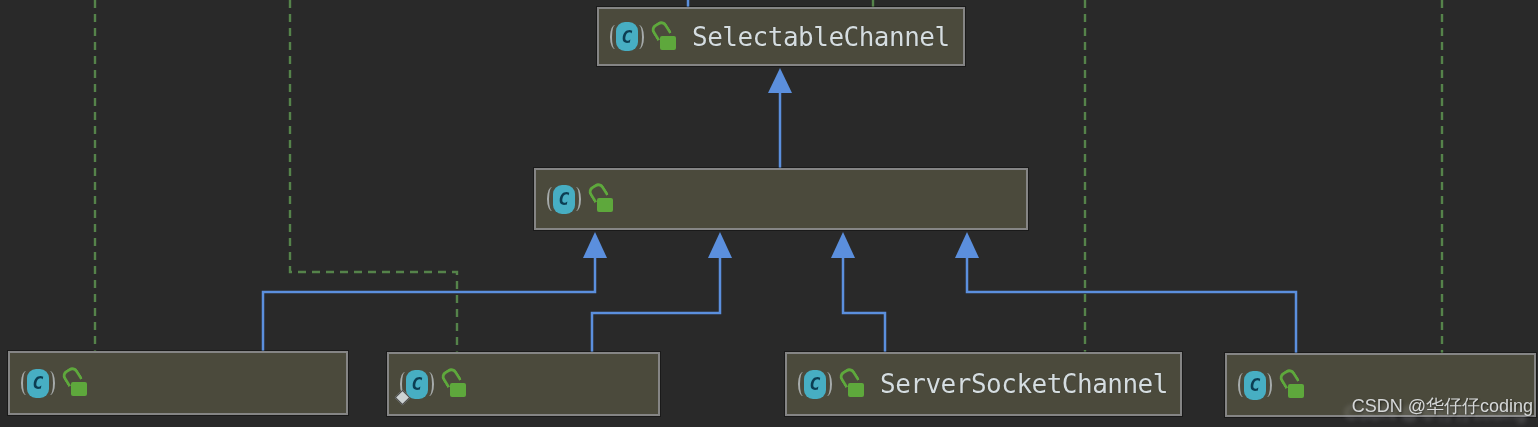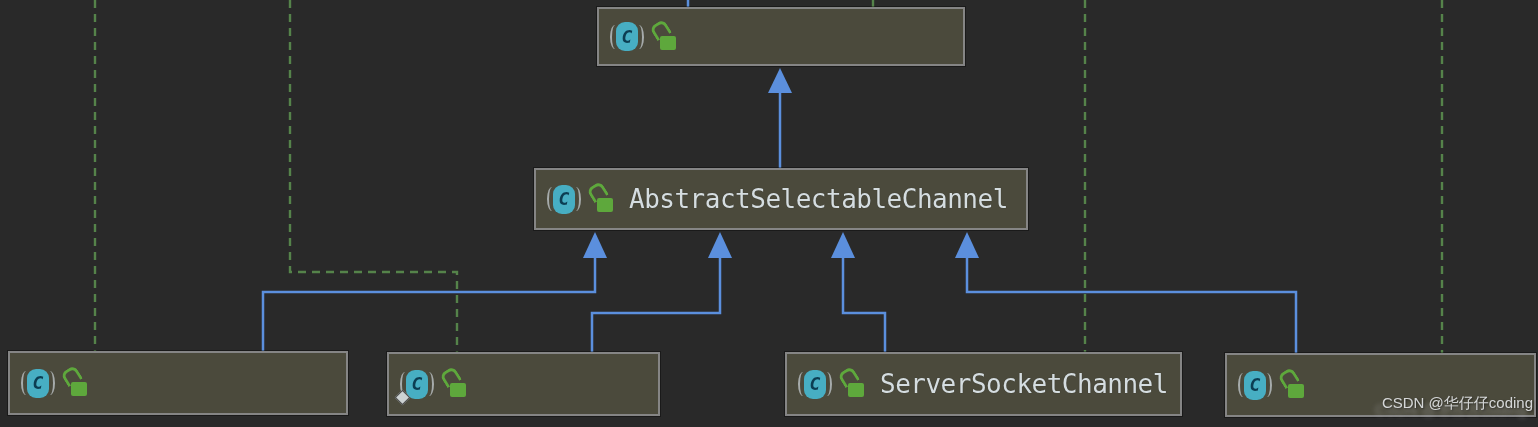--- a/index.html
+++ b/index.html
@@ -54,21 +54,21 @@
     border:3px solid var(--lock_green);border-bottom:none;
     border-radius:7px 7px 0 0;transform:rotate(-32deg);
   }
   .lock .lockbody{
     position:absolute;left:7px;bottom:1px;width:16px;height:14px;
     background:var(--lock_green);border-radius:2px;
   }
   .watermark{
     position:absolute; right:5px; top:394px;
     font-family:"Liberation Sans","DejaVu Sans",sans-serif;
-    font-size:15px; color:rgba(233,236,238,.88);
+    font-size:18px; color:rgba(233,236,238,.88);
     text-shadow:-7px 7px 5px rgba(185,185,190,.45), 1px 1px 2px rgba(0,0,0,.5);
     white-space:nowrap;
   }
 </style>
 </head>
 <body>
 
 <div class="canvas">
 
   <svg class="edges">
@@ -107,35 +107,35 @@
       <i class="paren pl"></i>
         <i class="pill">
           <b>C</b>
         </i>
         <i class="paren pr"></i>
     </span>
     <span class="lock">
         <i class="shackle"></i>
         <i class="lockbody"></i>
       </span>
+    <span class="label">SelectableChannel</span>
   </div>
 
   <div class="node" style="left:534px;top:168px;width:494px;height:62px">
     <span class="cicon">
       <i class="paren pl"></i>
         <i class="pill">
           <b>C</b>
         </i>
         <i class="paren pr"></i>
     </span>
     <span class="lock">
         <i class="shackle"></i>
         <i class="lockbody"></i>
       </span>
-    <span class="label">AbstractSelectableChannel</span>
   </div>
 
   <div class="node" style="left:8px;top:351px;width:340px;height:64px">
     <span class="cicon">
       <i class="paren pl"></i>
         <i class="pill">
           <b>C</b>
         </i>
         <i class="paren pr"></i>
     </span>

